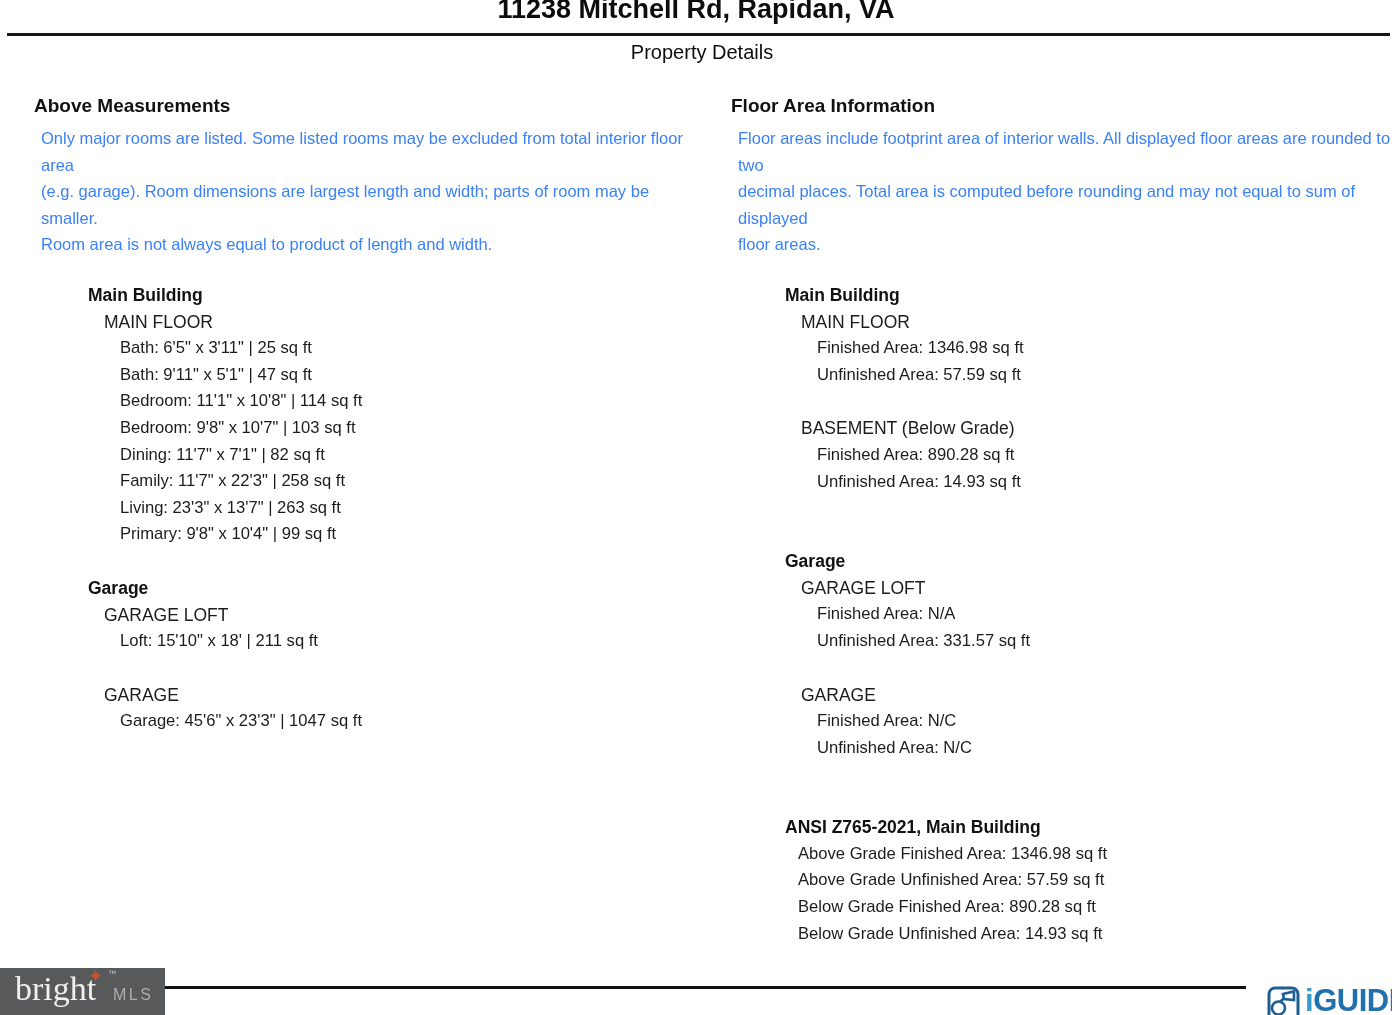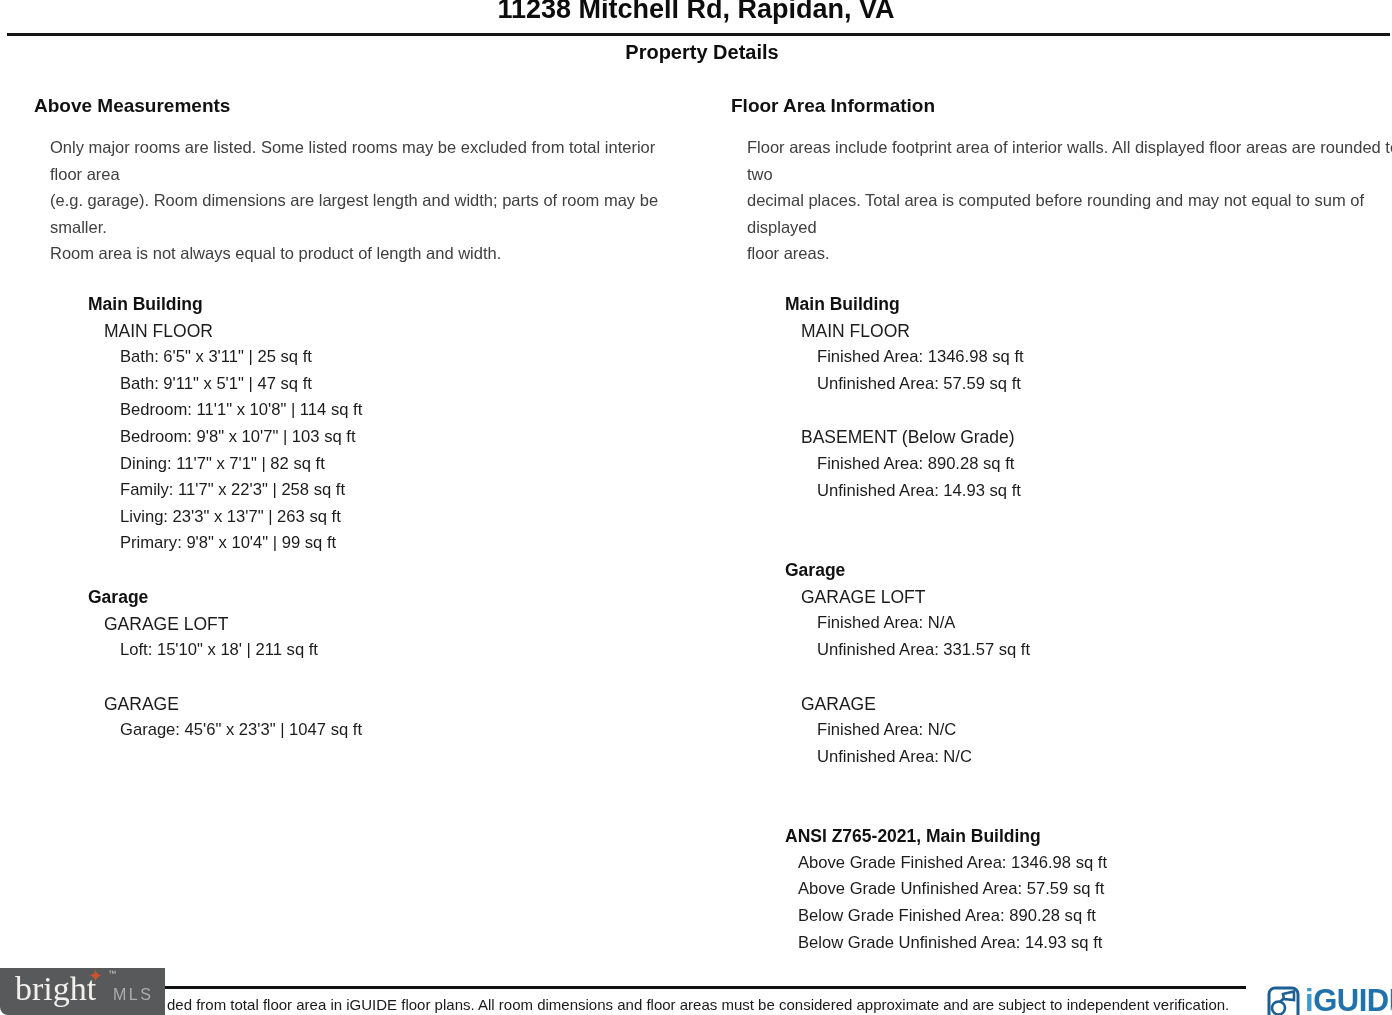--- a/index.html
+++ b/index.html
@@ -3,40 +3,39 @@
 <meta charset="utf-8">
 <style>
   html,body{margin:0;padding:0;background:#ffffff;}
   .page{
     position:relative;
     width:1392px;height:1015px;
     background:#ffffff;
     overflow:hidden;
     font-family:"Liberation Sans", sans-serif;
     color:#1c1c1c;
-    border-radius:8px;
   }
   
   .title{
     position:absolute;top:-6px;left:0;right:0;
     text-align:center;font-size:27px;font-weight:bold;color:#0d0d0d;
   }
   .title-rule{
     position:absolute;top:33px;left:7px;right:2px;height:3px;background:#161616;
   }
   .subtitle{
     position:absolute;top:41px;left:12px;right:0;
-    text-align:center;font-size:20px;font-weight:bold;color:#0d0d0d;
+    text-align:center;font-size:20px;font-weight:normal;color:#0d0d0d;
   }
   
   .col{position:absolute;top:94px;}
   .col-left{left:34px;width:668px;}
   .col-right{left:731px;width:690px;}
   .section-heading{font-size:19px;font-weight:bold;line-height:24px;margin:0 0 4px 0;color:#111;}
-  .section-desc{font-size:16.5px;line-height:26.6px;margin:16px;white-space:pre-line;color:#404040;}
+  .section-desc{font-size:16.5px;line-height:26.6px;margin:7px;white-space:pre-line;color:#3b82f6;}
   .groups{margin-top:24px;}
   .building + .building{margin-top:27px;}
   .col-right .building + .building{margin-top:53px;}
   .building-name{margin-left:54px;font-size:17.5px;font-weight:bold;line-height:26.6px;color:#111;}
   .floor + .floor{margin-top:27px;}
   .floor-name{margin-left:70px;font-size:17.5px;line-height:26.6px;color:#1c1c1c;}
   .room-line{margin-left:86px;font-size:16.6px;line-height:26.6px;color:#1c1c1c;}
   .room-line.shallow{margin-left:67px;}
   
   .footer-rule{position:absolute;left:0;top:986px;width:1246px;height:3px;background:#111;z-index:1;}
@@ -128,21 +127,20 @@
           <div class="building-name">ANSI Z765-2021, Main Building</div>
           <div class="room-line shallow">Above Grade Finished Area: 1346.98 sq ft</div>
           <div class="room-line shallow">Above Grade Unfinished Area: 57.59 sq ft</div>
           <div class="room-line shallow">Below Grade Finished Area: 890.28 sq ft</div>
           <div class="room-line shallow">Below Grade Unfinished Area: 14.93 sq ft</div>
         </div>
       </div>
   </section>
 
   <div class="footer-rule"></div>
-  <div class="disclaimer">ded from total floor area in iGUIDE floor plans. All room dimensions and floor areas must be considered approximate and are subject to independent verification.</div>
 
   <div class="brightmls" id="brightbox" style="background: rgb(88, 89, 91);">
     <span class="bright-word" id="bright-word" style="color: rgb(242, 240, 236);">bright</span>
     <span class="bright-star" id="bright-star" style="color: rgb(204, 82, 48);">✦</span>
     <span class="bright-tm">™</span>
     <span class="bright-mls" id="bright-mls" style="color: rgb(170, 172, 174);">MLS</span>
   </div>
 
   <div class="iguide">
     <svg width="33" height="36" viewBox="0 0 33 36">

